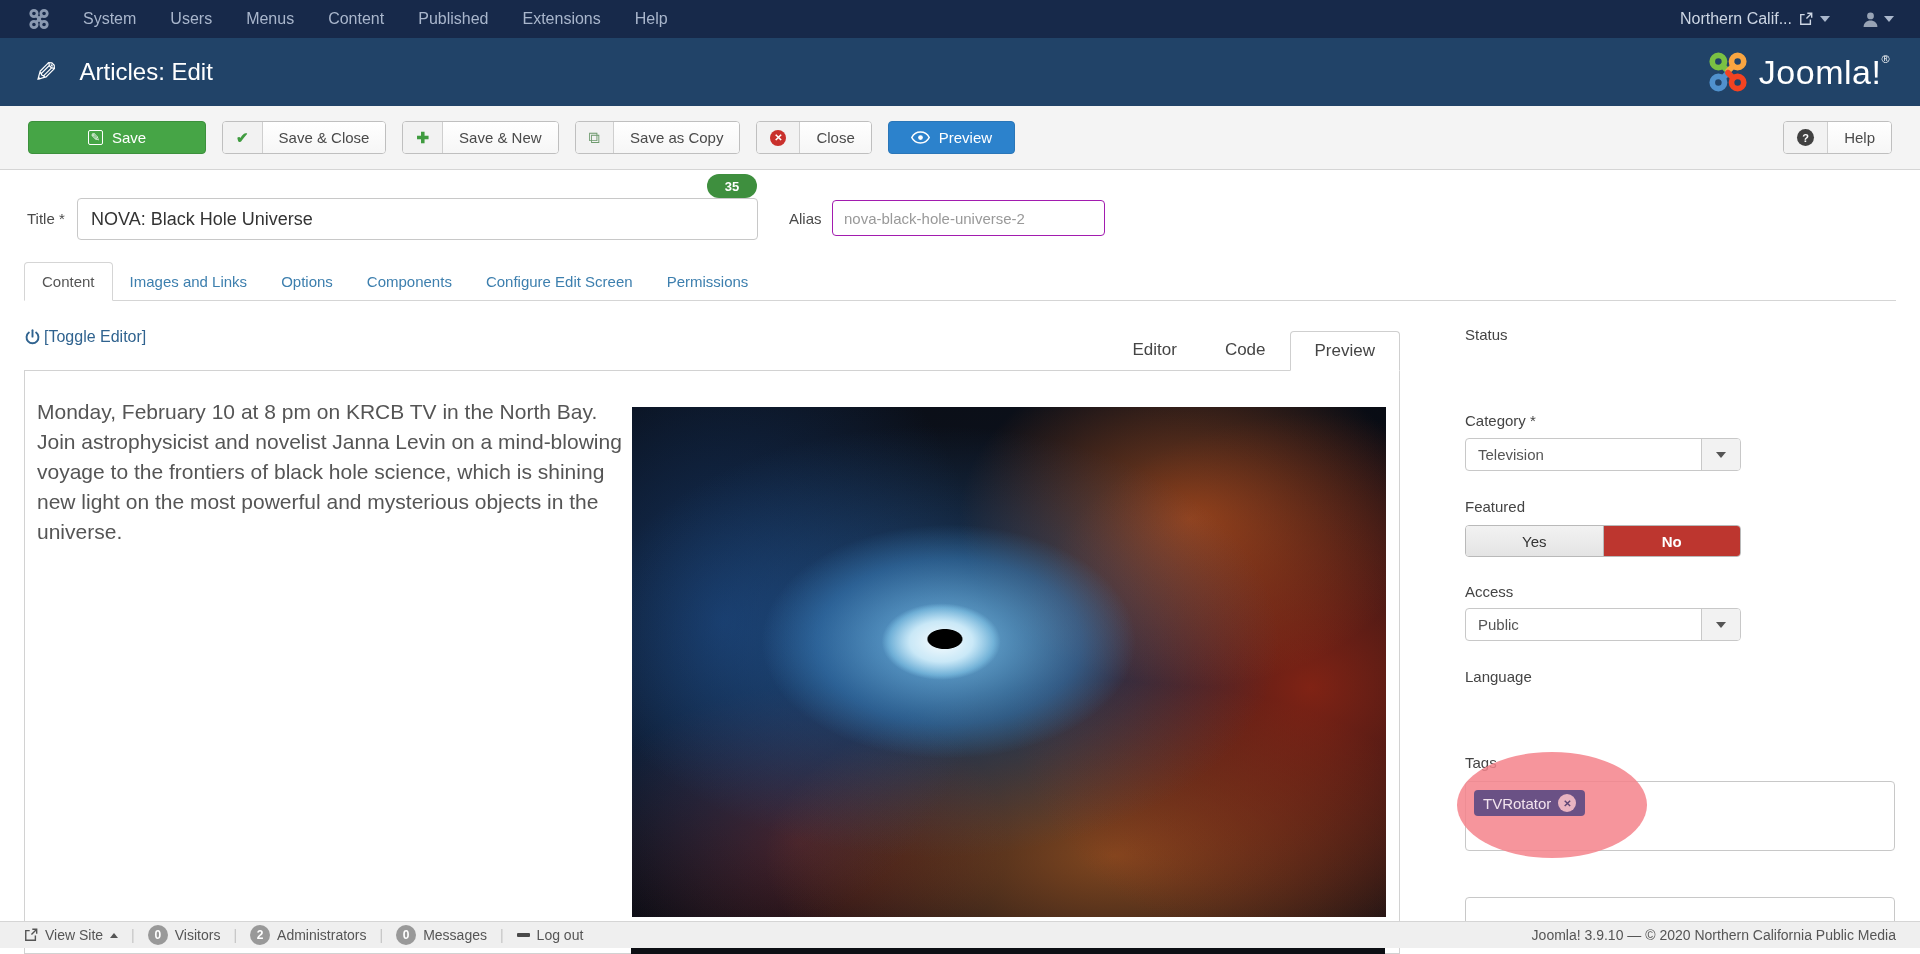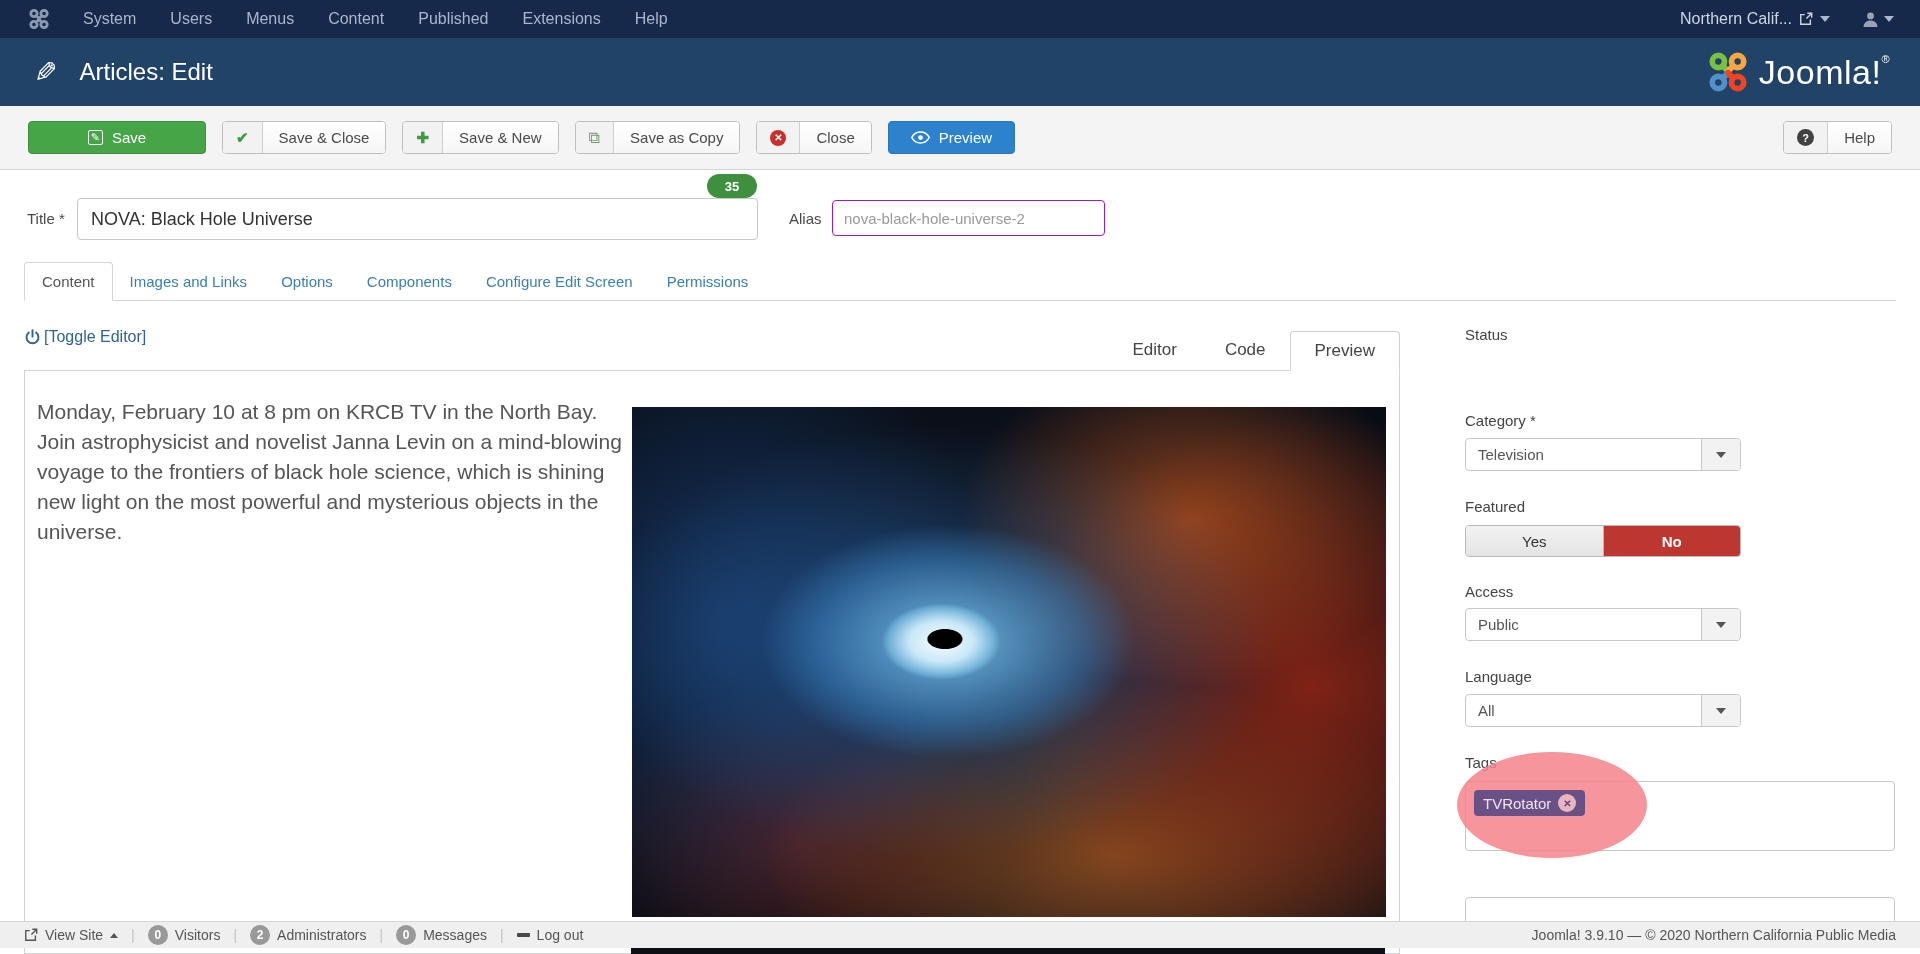--- a/index.html
+++ b/index.html
@@ -321,26 +321,20 @@
 
   <span class="sb-label" style="left:0; top:583px;">Access</span>
   <div class="sb-select" style="left:0; top:608px;">
     <span class="val">Public</span>
     <span class="caret-box">
         <span class="tri"></span>
       </span>
   </div>
 
   <span class="sb-label" style="left:0; top:668px;">Language</span>
-  <div class="sb-select" style="left:0; top:694px;">
-    <span class="val">All</span>
-    <span class="caret-box">
-        <span class="tri"></span>
-      </span>
-  </div>
 
   <span class="sb-label" style="left:0; top:754px;">Tags</span>
   <div class="tags-box" style="top:781px;">
     <span class="tag-chip">
       <span class="tlabel">TVRotator</span>
       <span class="tag-x">✕</span>
     </span>
   </div>
   <div class="highlight-ellipse"></div>
 

